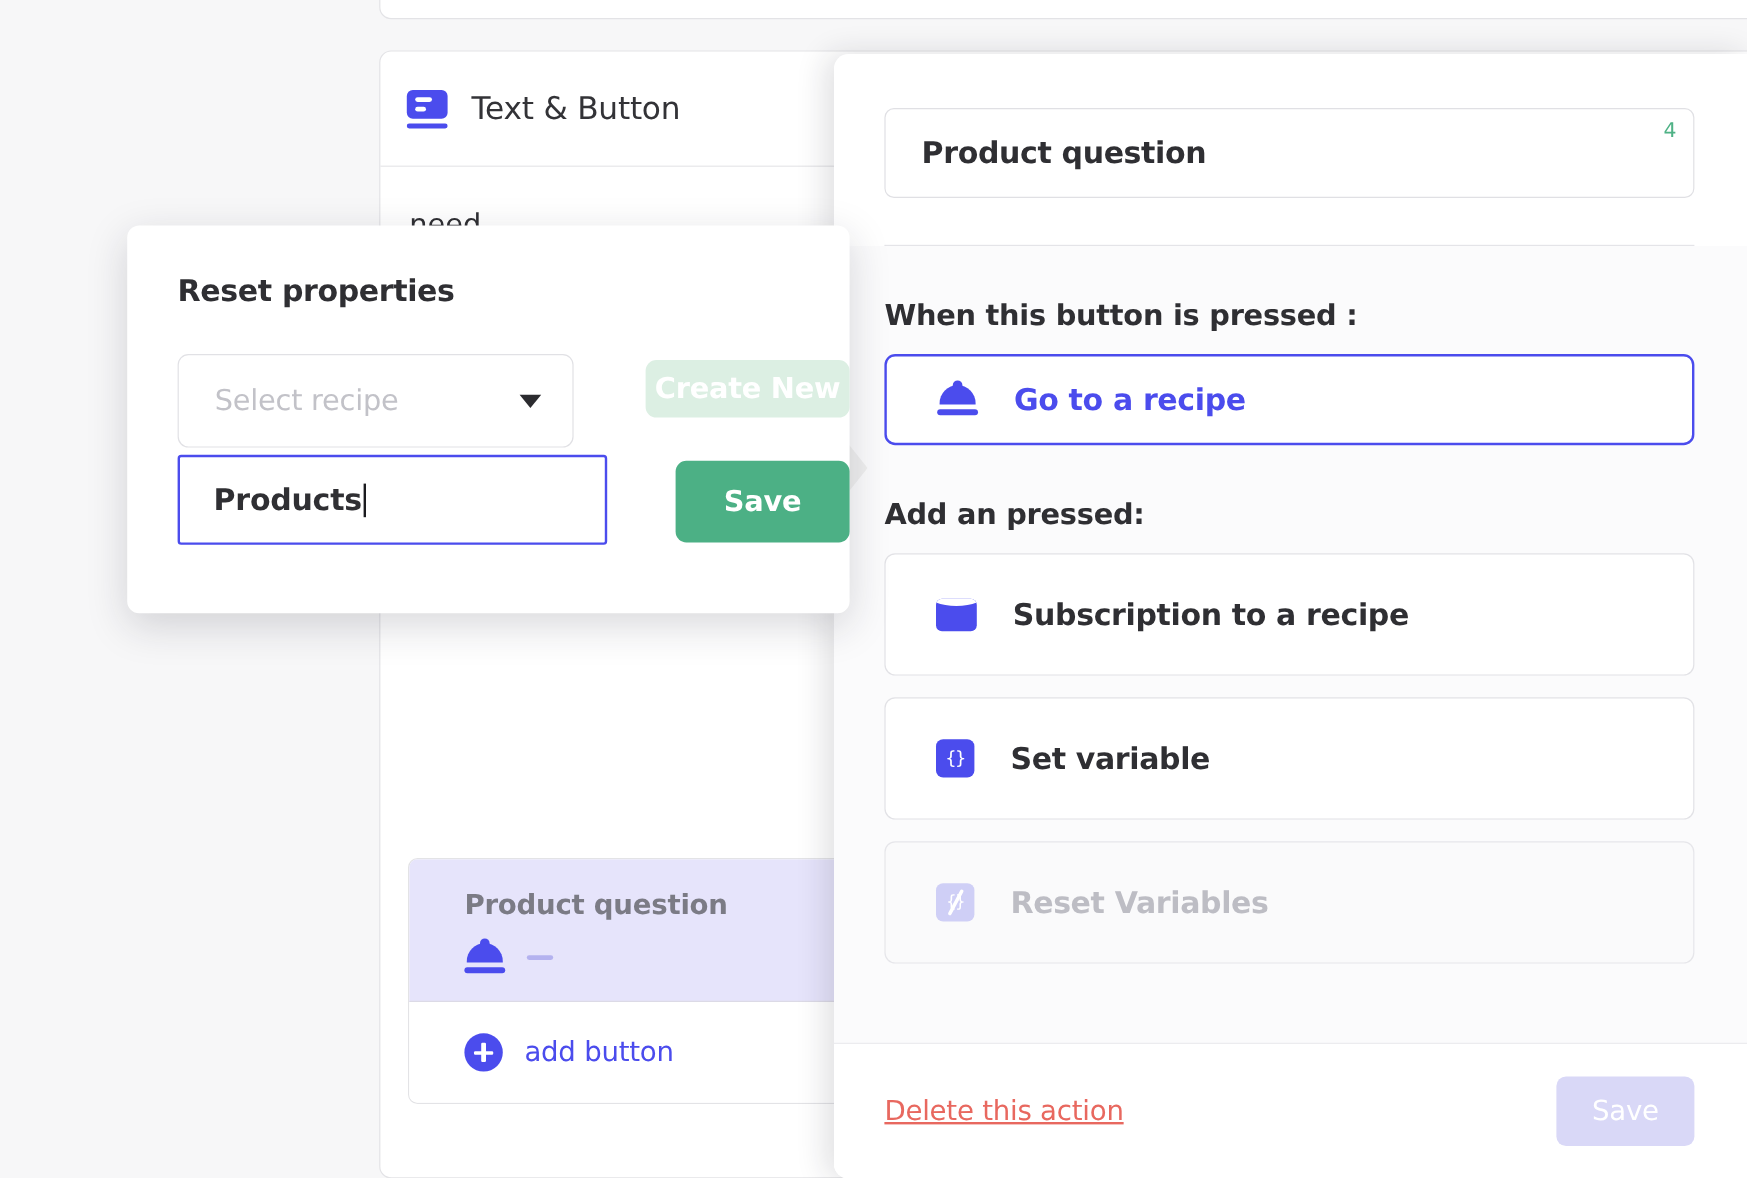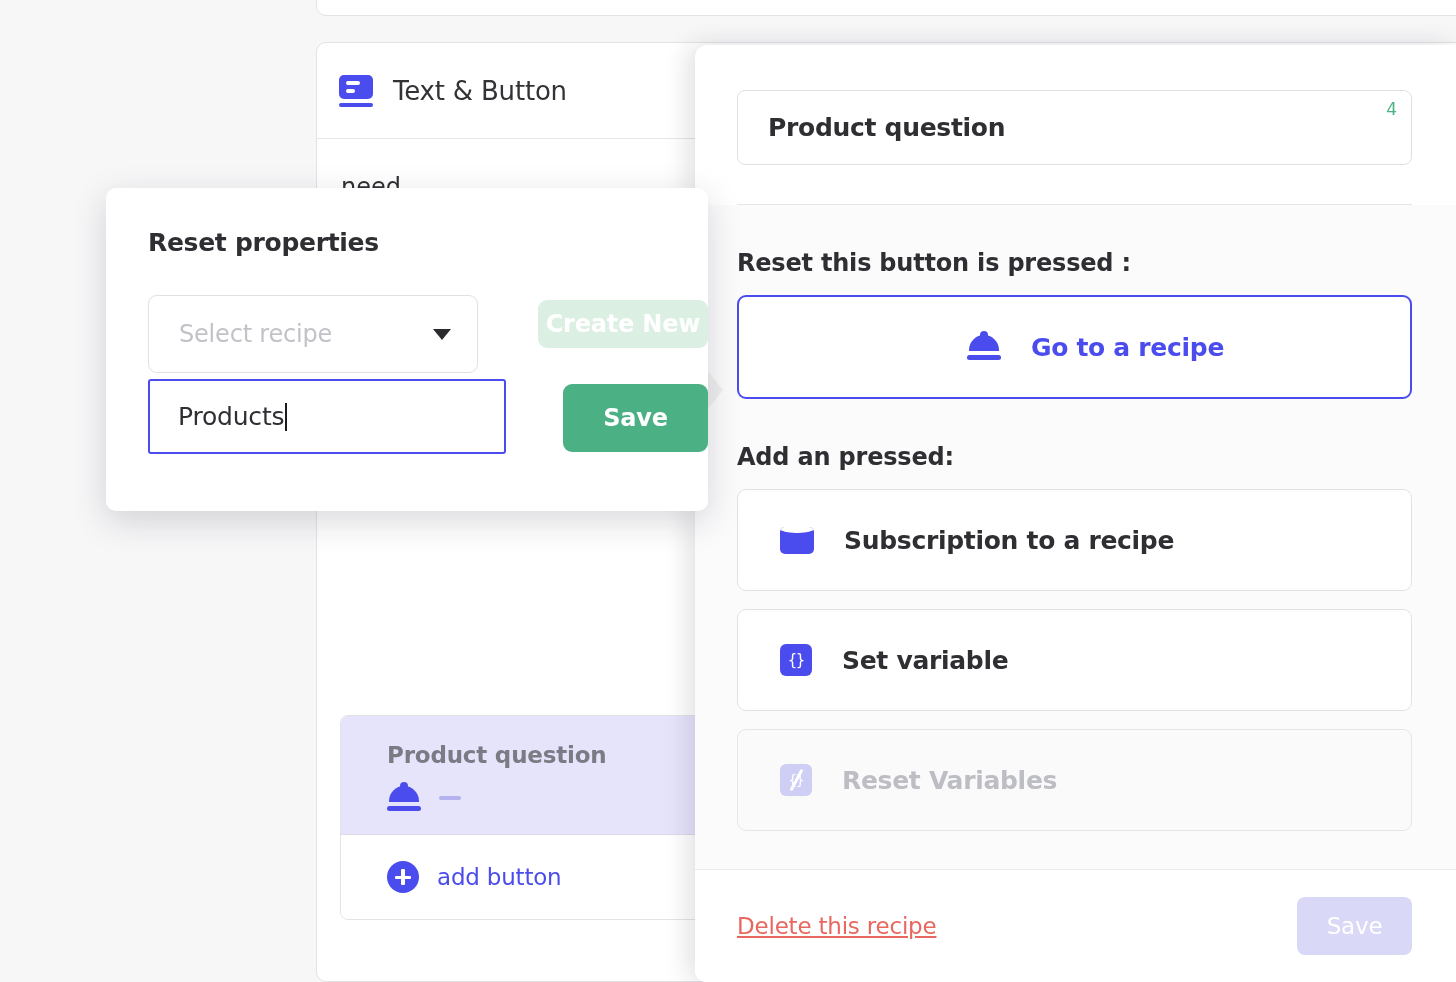--- a/index.html
+++ b/index.html
@@ -283,22 +283,21 @@
     border: 1px solid #e2e2e6;
     border-radius: 9px;
     display: flex;
     align-items: center;
     padding-left: 42px;
     box-sizing: border-box;
     gap: 30px;
   }
   .action-card.selected {
     border: 2px solid #4b4ced;
-    height: 104px;
-    justify-content: center;
+    height: 76px;
   }
   .action-card.disabled {
     background: #fafafb;
     border-color: #e6e6ea;
   }
   .action-label {
     font-size: 25px;
     font-weight: bold;
     color: #2f2f33;
     letter-spacing: -0.3px;
@@ -469,20 +468,21 @@
   }
   .name-input {
     width: 358px; height: 75px;
     border: 2px solid #4b4ced;
     border-radius: 3px;
     display: flex;
     align-items: center;
     padding-left: 28px;
     box-sizing: border-box;
     background: #fff;
+    font-weight: bold;
   }
   .name-input-value {
     font-size: 25px;
     color: #2f2f33;
     letter-spacing: -0.2px;
     position: relative;
   }
   .caret-bar {
     display: inline-block;
     width: 2px;
@@ -561,21 +561,21 @@
 <div class="side-panel">
   <div class="panel-title-section">
     <div class="title-input">
       <span class="title-input-value">Product question</span>
       <span class="char-counter">4</span>
     </div>
     <div class="panel-divider"></div>
   </div>
 
   <div class="panel-scroll">
-    <div class="section-label">Reset this button is pressed :</div>
+    <div class="section-label">When this button is pressed :</div>
 
     <div class="action-card selected">
       <span class="cloche">
         <span class="knob"></span>
         <span class="dome"></span>
         <span class="base"></span>
       </span>
       <span class="action-label">Go to a recipe</span>
     </div>
 
@@ -591,21 +591,21 @@
       <span class="action-label">Set variable</span>
     </div>
 
     <div class="action-card disabled">
       <span class="icon-reset"></span>
       <span class="action-label">Reset Variables</span>
     </div>
   </div>
 
   <div class="panel-footer">
-    <span class="delete-link">Delete this recipe</span>
+    <span class="delete-link">Delete this action</span>
     <button class="save-disabled">Save</button>
   </div>
 </div>
 
 <div class="notch"></div>
 
 <div class="dialog">
   <div class="dialog-title">Reset properties</div>
 
   <div class="dialog-row row-one">

